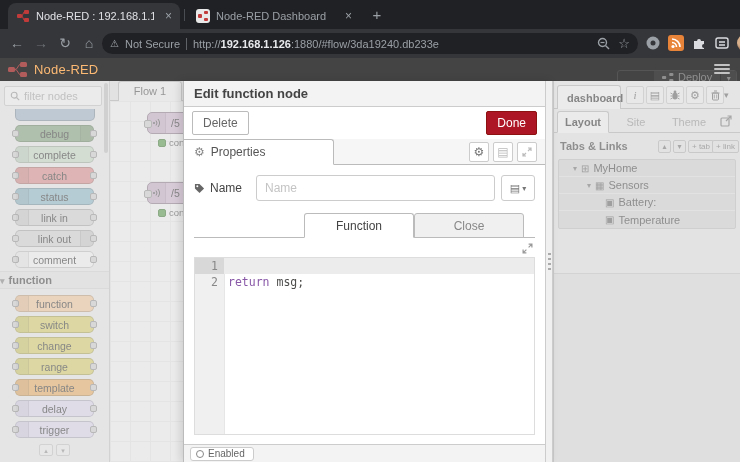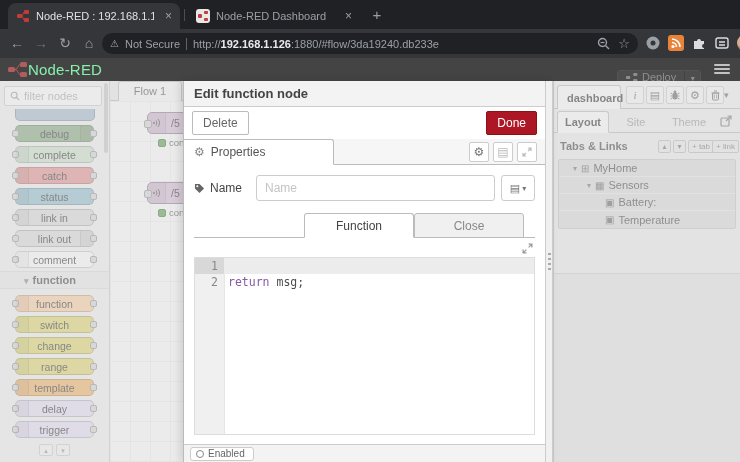--- a/index.html
+++ b/index.html
@@ -22,41 +22,41 @@
   #omnibox{position:absolute;left:102px;top:4px;width:536px;height:21px;border-radius:11px;background:#202124;display:flex;align-items:center;padding:0 8px;gap:6px;color:#9aa0a6;font-size:11px;white-space:nowrap;}
   #omnibox .vsep{width:1px;height:12px;background:#5f6368;}
   #omnibox .host{color:#e8eaed;font-weight:bold;}
   #omnibox .right{margin-left:auto;display:flex;gap:8px;align-items:center;}
   .extrow{position:absolute;top:5px;display:flex;gap:7px;align-items:center;}
   .exticon{width:16px;height:16px;display:inline-block;}
   .avatar{width:18px;height:18px;border-radius:50%;background:radial-gradient(circle at 35% 30%,#d9b08c 0 40%,#8a6246 70%,#5d4330);}
 
   
   #nrheader{position:absolute;left:0;top:58px;width:740px;height:23px;background:#444;display:flex;align-items:center;}
-  #brand{color:#86efac;font-size:15px;letter-spacing:.2px;}
-  #deploy{position:absolute;left:617px;top:12px;height:14px;display:flex;border:1px solid #555;border-radius:3px;overflow:hidden;}
+  #brand{color:#fdba74;font-size:13px;margin-left:6px;letter-spacing:.2px;}
+  #deploy{position:absolute;left:617px;top:12px;height:14px;display:flex;border:1px solid #555;border-radius:3px;overflow:hidden;padding-left:36px;}
   #deploy .dmain{background:#4e4e4e;color:#8e8e8e;font-size:11px;display:flex;align-items:center;gap:4px;padding:0 8px;}
   #deploy .dcaret{background:#4e4e4e;border-left:1px solid #424242;color:#8e8e8e;width:16px;text-align:center;font-size:8px;line-height:15px;}
   #hamburger{position:absolute;left:714px;top:6px;width:16px;height:11px;}
   #hamburger span{display:block;height:2px;background:#c2c2c2;margin-bottom:2px;border-radius:1px;}
 
   
   #main{position:absolute;left:0;top:81px;width:740px;height:381px;background:#fff;}
 
   
   #palette{position:absolute;left:0;top:0;width:110px;height:381px;background:#f3f3f3;border-right:1px solid #ccc;}
   #palette-search{position:absolute;left:4px;top:5px;width:98px;height:20px;background:#fff;border:1px solid #ccc;border-radius:2px;display:flex;align-items:center;gap:4px;padding:0 5px;color:#aaa;font-size:11px;}
   .pnode{position:relative;height:17px;margin:0 15px 4px;border:1px solid rgba(0,0,0,.22);border-radius:5px;font-size:10.5px;color:#333;display:flex;align-items:center;justify-content:center;}
   .pstrip{position:absolute;left:0;top:0;bottom:0;width:13px;background:rgba(0,0,0,.06);border-right:1px solid rgba(0,0,0,.1);border-radius:4px 0 0 4px;}
   .pnode.v-right .pstrip{left:auto;right:0;border-right:none;border-left:1px solid rgba(0,0,0,.1);border-radius:0 4px 4px 0;}
   .pport{position:absolute;width:7px;height:7px;background:#d9d9d9;border:1px solid #999;border-radius:2px;top:4px;}
   .pport.l{left:-4px;} .pport.r{right:-4px;}
   #inject-clip{position:absolute;left:15px;top:28px;width:80px;height:12px;border:1px solid rgba(0,0,0,.22);border-top:none;border-radius:0 0 5px 5px;}
   #common-nodes{position:absolute;left:0;top:44px;right:0;}
-  #cat-function{position:absolute;left:0;top:190px;width:100%;height:18px;border-top:1px solid #ddd;border-bottom:1px solid #ddd;background:#ededed;color:#444;font-weight:bold;font-size:11px;line-height:17px;padding-left:24px;}
+  #cat-function{position:absolute;left:0;top:190px;width:100%;height:18px;border-top:1px solid #ddd;border-bottom:1px solid #ddd;background:#ededed;color:#444;font-weight:bold;font-size:11px;line-height:17px;padding-left:0;}
   #cat-function .chev{color:#888;font-size:9px;margin-right:4px;}
   #function-nodes{position:absolute;left:0;top:214px;right:0;}
   #palette-footer{position:absolute;left:0;bottom:6px;width:100%;display:flex;justify-content:center;gap:3px;}
   .pfbtn{width:14px;height:12px;border:1px solid #ccc;background:#f7f7f7;border-radius:2px;font-size:7px;color:#999;text-align:center;line-height:11px;}
   #palette-scroll{position:absolute;right:1px;top:2px;width:4px;height:70px;background:#c9c9c9;border-radius:2px;}
 
   
   #canvas{position:absolute;left:110px;top:0;width:443px;height:381px;background:#fff;
     background-image:linear-gradient(#f0f0f0 1px,transparent 1px),linear-gradient(90deg,#f0f0f0 1px,transparent 1px);
     background-size:20px 20px;background-position:0 20px;}

